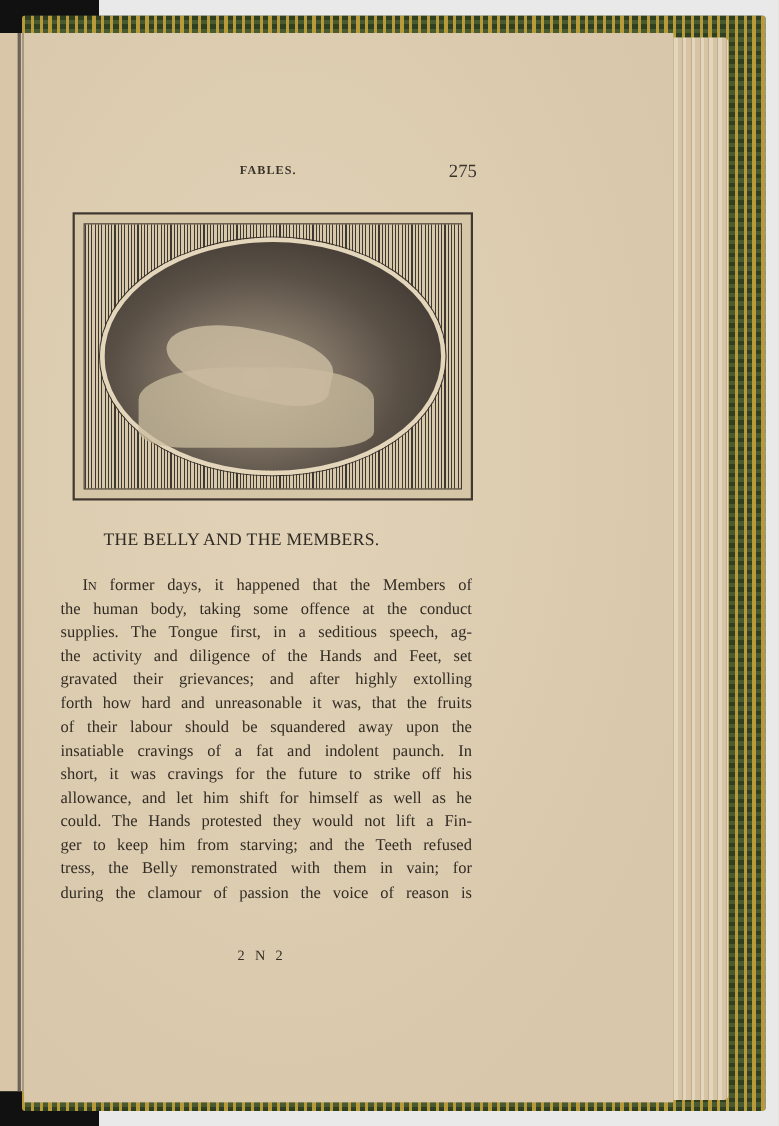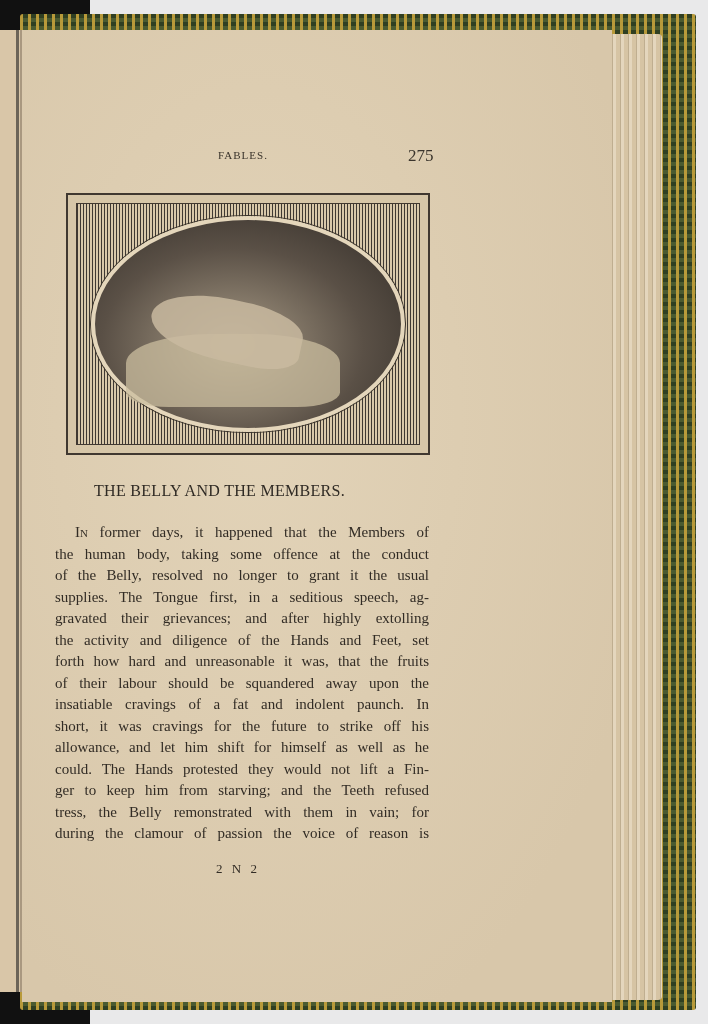--- a/index.html
+++ b/index.html
@@ -6,21 +6,21 @@
   body{width:708px;height:1024px;position:relative;overflow:hidden;background:#e9e9ea;font-family:"Liberation Serif","DejaVu Serif",serif;}
   .dark-left{position:absolute;left:0;top:0;width:90px;height:1024px;background:#111;}
   .cover{position:absolute;left:20px;top:14px;width:676px;height:996px;background:#3a4a2c;border-radius:3px;
     background-image:repeating-linear-gradient(90deg,#b89a3a 0 3px,transparent 3px 8px),repeating-linear-gradient(0deg,#2f3f22 0 4px,#4a5a30 4px 8px);}
   .left-page{position:absolute;left:0;top:30px;width:20px;height:962px;background:#d9c6a8;border-right:2px solid #a99880;}
   .spine-line{position:absolute;left:16px;top:30px;width:3px;height:962px;background:#6c6458;}
   .page{position:absolute;left:22px;top:30px;width:590px;height:972px;background:#ddcdb0;
     background-image:radial-gradient(ellipse at 40% 40%,#e2d3b8 0%,#d8c7aa 80%);}
   .edges{position:absolute;left:600px;top:34px;width:62px;height:966px;
     background:repeating-linear-gradient(90deg,#d6c4a4 0 4px,#bfae90 4px 5px,#e4d6bd 5px 8px);border-radius:0 4px 4px 0;}
-  .header-left{position:absolute;left:218px;top:149px;font-size:11px;letter-spacing:1px;font-weight:normal;color:#3a342c;}
+  .header-left{position:absolute;left:218px;top:149px;font-size:11px;letter-spacing:1px;font-weight:bold;color:#3a342c;}
   .header-right{position:absolute;left:408px;top:146px;font-size:17px;color:#3a342c;}
   .illus-frame{position:absolute;left:66px;top:193px;width:364px;height:262px;border:2px solid #403830;box-sizing:border-box;background:#d6c6a8;}
   .illus-inner{position:absolute;left:8px;top:8px;right:8px;bottom:8px;border:1px solid #403830;
     background:repeating-linear-gradient(90deg,#3e3832 0 1px,#d8c8aa 1px 3px);}
   .oval{position:absolute;left:14px;top:12px;right:14px;bottom:12px;border-radius:50%;border:4px solid #e4d6bb;
     background:radial-gradient(ellipse at 45% 60%,#a79a85 0%,#5a5046 55%,#2f2a25 100%);box-shadow:0 0 0 1px #3a332b;}
   .figure{position:absolute;left:18%;top:38%;width:50%;height:30%;border-radius:50% 40% 30% 50%;background:#c9baa0;opacity:.85;transform:rotate(12deg);}
   .bed{position:absolute;left:10%;top:55%;width:70%;height:35%;border-radius:40% 40% 20% 20%;background:#cbbd9f;opacity:.75;}
   .title{position:absolute;left:94px;top:482px;font-size:16px;letter-spacing:.3px;color:#2f2a24;}
   .body-text{position:absolute;left:55px;top:522px;width:374px;font-size:15px;line-height:21.5px;color:#322c25;text-align:justify;}
@@ -49,24 +49,23 @@
       <div class="figure"></div>
     </div>
   </div>
 </div>
 
 <div class="title">THE BELLY AND THE MEMBERS.</div>
 
 <div class="body-text">
   <span class="line first"><span class="sc">In</span><span> former days, it happened that the Members of</span></span>
   <span class="line">the human body, taking some offence at the conduct</span>
-  <span class="line">of the Belly, resolved no longer to grant it the usual</span>
   <span class="line">supplies.  The Tongue first, in a seditious speech, ag-</span>
+  <span class="line">the activity and diligence of the Hands and Feet, set</span>
   <span class="line">gravated their grievances; and after highly extolling</span>
-  <span class="line">the activity and diligence of the Hands and Feet, set</span>
   <span class="line">forth how hard and unreasonable it was, that the fruits</span>
   <span class="line">of their labour should be squandered away upon the</span>
   <span class="line">insatiable cravings of a fat and indolent paunch.  In</span>
   <span class="line">short, it was cravings for the future to strike off his</span>
   <span class="line">allowance, and let him shift for himself as well as he</span>
   <span class="line">could.  The Hands protested they would not lift a Fin-</span>
   <span class="line">ger to keep him from starving; and the Teeth refused</span>
   <span class="line">tress, the Belly remonstrated with them in vain; for</span>
   <span class="line">during the clamour of passion the voice of reason is</span>
 </div>

